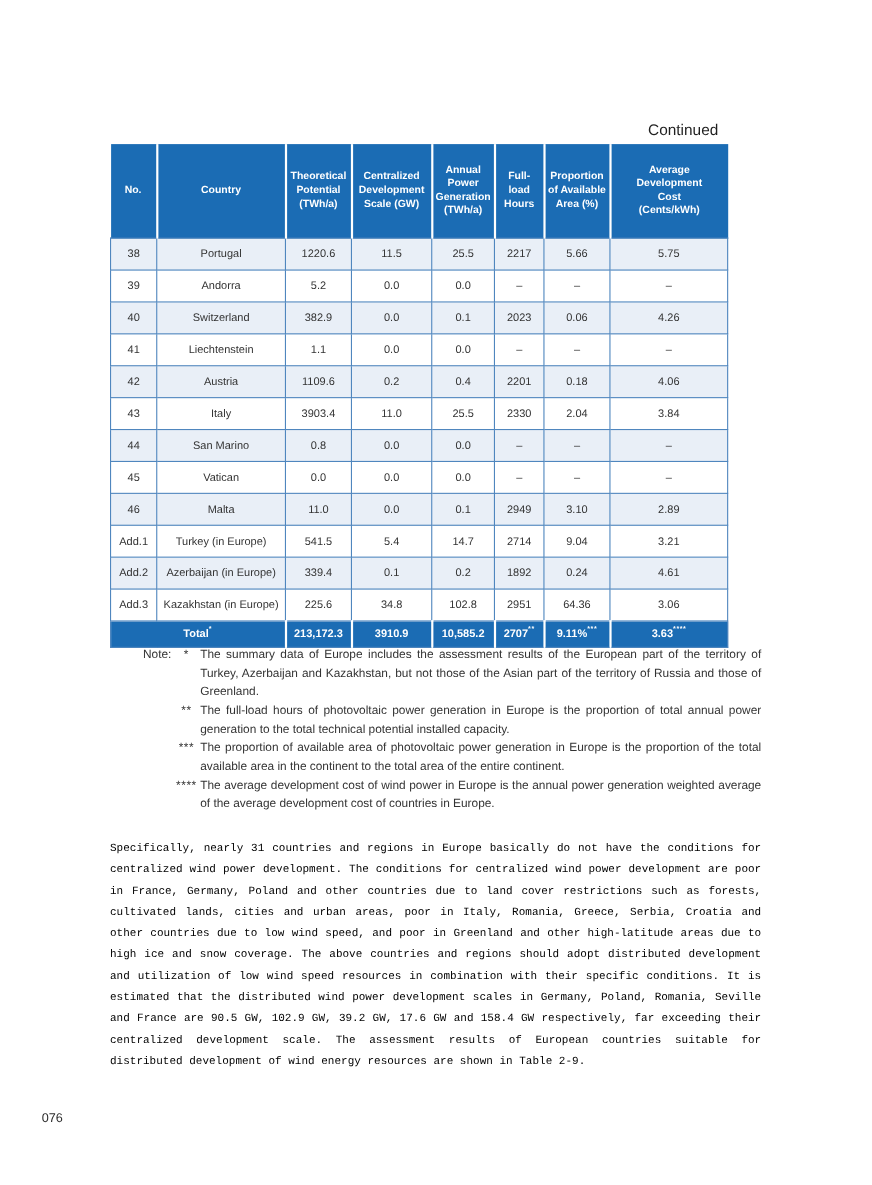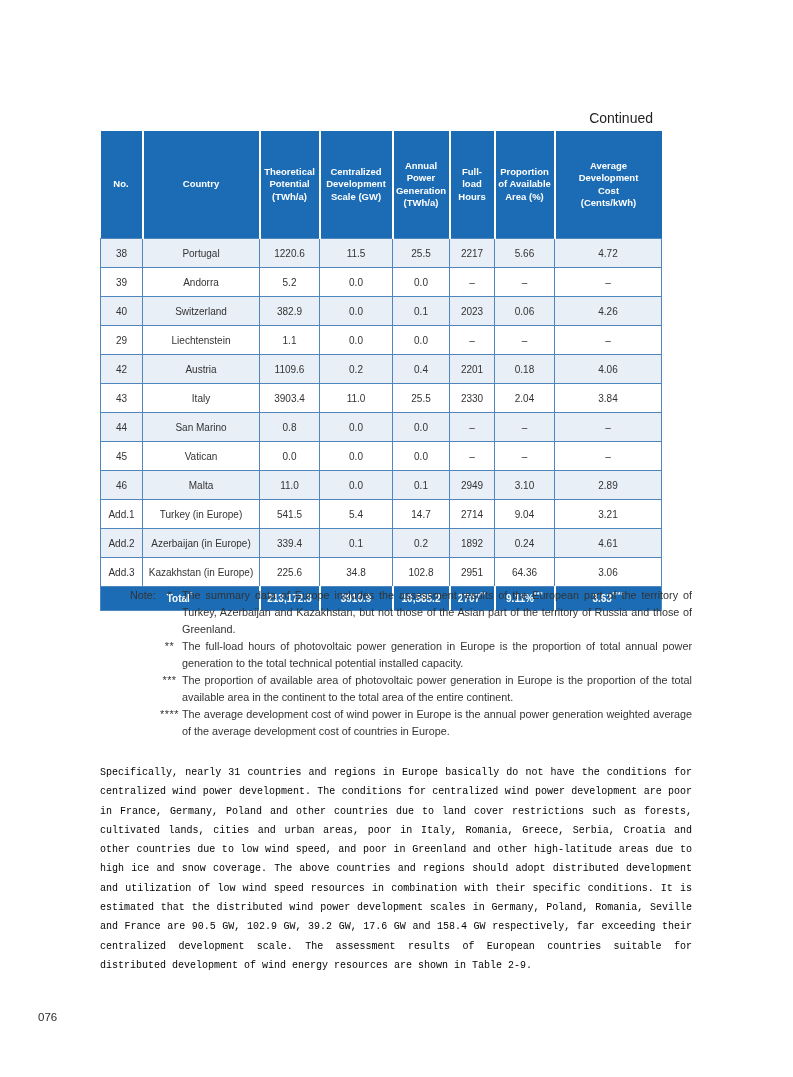--- a/index.html
+++ b/index.html
@@ -14,21 +14,21 @@
   .tablewrap { position:absolute; top:131px; left:100px; }
   table.data-table { border-collapse:collapse; table-layout:fixed; width:561px; }
   col.c1{width:42px} col.c2{width:117px} col.c3{width:60px} col.c4{width:73px}
   col.c5{width:57px} col.c6{width:45px} col.c7{width:60px} col.c8{width:107px}
   thead th {
     background:#1b6cb4; color:#ffffff; font-weight:bold; font-size:9.5px;
     line-height:1.3; padding:3px 2px; height:69px; vertical-align:middle;
     border:none; border-left:2px solid #ffffff; text-align:center;
   }
   thead th:first-child { border-left:none; }
-  thead th.narrowpad { padding:19px 5px;margin-top:24px; }
+  thead th.narrowpad { padding:8px 5px;margin-top:24px; }
   thead th.widepad  { padding:3px 15px; }
   tbody td {
     border:1px solid #4f86be; font-size:10px; color:#333333;
     text-align:center; height:28px; padding:0 2px; background:#ffffff;
   }
   tbody tr.alt td { background:#e9eff7; }
   tfoot td {
     background:#1b6cb4; color:#ffffff; font-weight:bold; font-size:10px;
     text-align:center; height:23px; padding:0 2px;
     border:1px solid #4f86be; border-left:2px solid #ffffff;
@@ -83,21 +83,21 @@
     </thead>
     <tbody id="tbody">
         <tr class="alt">
           <td>38</td>
           <td>Portugal</td>
           <td>1220.6</td>
           <td>11.5</td>
           <td>25.5</td>
           <td>2217</td>
           <td>5.66</td>
-          <td>4.72</td>
+          <td>5.75</td>
         </tr>
         <tr>
           <td>39</td>
           <td>Andorra</td>
           <td>5.2</td>
           <td>0.0</td>
           <td>0.0</td>
           <td>–</td>
           <td>–</td>
           <td>–</td>
@@ -106,21 +106,21 @@
           <td>40</td>
           <td>Switzerland</td>
           <td>382.9</td>
           <td>0.0</td>
           <td>0.1</td>
           <td>2023</td>
           <td>0.06</td>
           <td>4.26</td>
         </tr>
         <tr>
-          <td>29</td>
+          <td>41</td>
           <td>Liechtenstein</td>
           <td>1.1</td>
           <td>0.0</td>
           <td>0.0</td>
           <td>–</td>
           <td>–</td>
           <td>–</td>
         </tr>
         <tr class="alt">
           <td>42</td>

